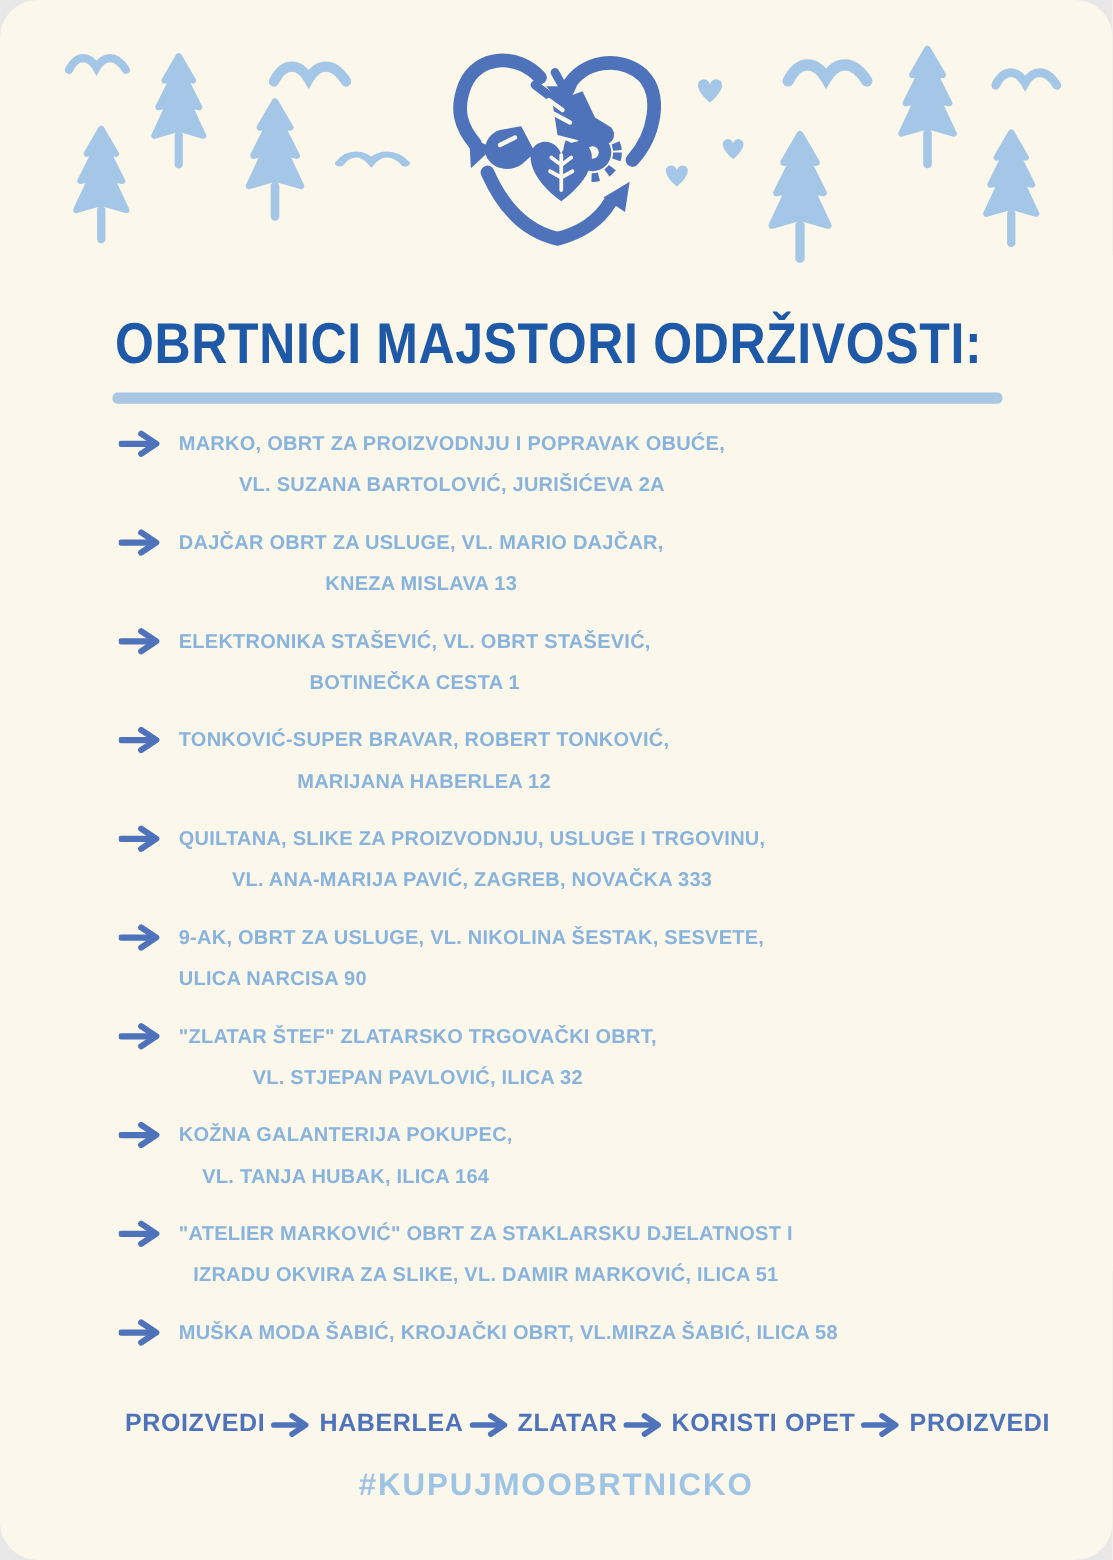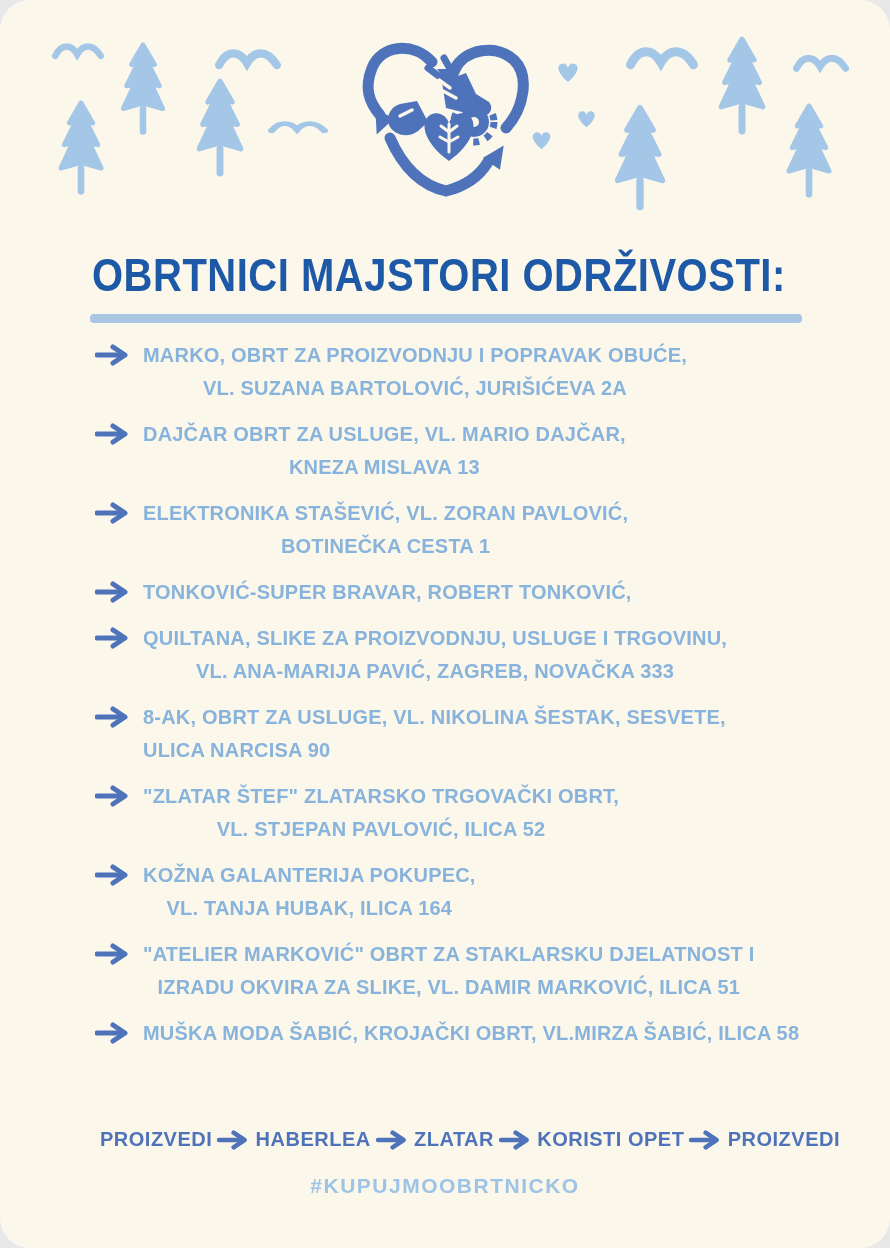--- a/index.html
+++ b/index.html
@@ -15,32 +15,32 @@
   .title{position:absolute;left:92px;top:250px;width:740px;font-size:40px;font-weight:bold;
          color:#1E59A7;letter-spacing:0.5px;white-space:nowrap;transform:scaleY(1.15);
          transform-origin:left top;}
   .title-underline{position:absolute;left:90px;top:314px;width:712px;height:9px;
          background:#A9C7E3;border-radius:4px;}
 
   
   .list{position:absolute;left:95px;top:339px;width:760px;}
   .item{display:flex;align-items:flex-start;margin-bottom:13px;}
   .item .bullet{flex:0 0 36px;width:36px;height:22px;margin-top:5px;margin-right:12px;color:#4E73BB;}
-  .item .txt{display:inline-block;font-size:20px;font-weight:bold;line-height:33px;
+  .item .txt{display:inline-block;font-size:16px;font-weight:bold;line-height:33px;
              color:#87B3DC;letter-spacing:0.2px;text-align:center;max-width:700px;}
   .item .txt.flush{text-align:left;}
   .item .l1{text-align:left;}
 
   
   .flow{position:absolute;left:100px;top:1128px;width:740px;display:flex;align-items:center;
         justify-content:space-between;}
   .flow .step{font-size:20px;font-weight:bold;color:#4E73BB;letter-spacing:0.5px;white-space:nowrap;}
   .flow .farrow{width:46px;height:20px;color:#4E73BB;margin:0 4px;}
 
-  .hashtag{position:absolute;left:0;top:1174px;width:890px;text-align:center;font-size:21px;
+  .hashtag{position:absolute;left:0;top:1174px;width:890px;text-align:center;font-size:25px;
            font-weight:bold;color:#9DC3E5;letter-spacing:1.5px;}
 </style>
 </head>
 <body>
 
 <div class="poster">
 
   <svg width="0" height="0" style="position:absolute" aria-hidden="true">
     <defs>
       <symbol id="pine" viewBox="0 0 60 120">
@@ -156,61 +156,62 @@
         <div class="l1">DAJČAR OBRT ZA USLUGE, VL. MARIO DAJČAR,</div>
         <div class="l2">KNEZA MISLAVA 13</div>
       </div>
     </div>
 
     <div class="item">
       <svg class="bullet">
           <use href="#listArrow"></use>
         </svg>
       <div class="txt">
-        <div class="l1">ELEKTRONIKA STAŠEVIĆ, VL. ZORAN PAVLOVIĆ,</div>
+        <div class="l1">ELEKTRONIKA STAŠEVIĆ, VL. OBRT STAŠEVIĆ,</div>
         <div class="l2">BOTINEČKA CESTA 1</div>
       </div>
     </div>
 
     <div class="item">
       <svg class="bullet">
           <use href="#listArrow"></use>
         </svg>
       <div class="txt">
         <div class="l1">TONKOVIĆ-SUPER BRAVAR, ROBERT TONKOVIĆ,</div>
+        <div class="l2">MARIJANA HABERLEA 12</div>
       </div>
     </div>
 
     <div class="item">
       <svg class="bullet">
           <use href="#listArrow"></use>
         </svg>
       <div class="txt">
         <div class="l1">QUILTANA, SLIKE ZA PROIZVODNJU, USLUGE I TRGOVINU,</div>
         <div class="l2">VL. ANA-MARIJA PAVIĆ, ZAGREB, NOVAČKA 333</div>
       </div>
     </div>
 
     <div class="item">
       <svg class="bullet">
           <use href="#listArrow"></use>
         </svg>
       <div class="txt flush">
-        <div class="l1">8-AK, OBRT ZA USLUGE, VL. NIKOLINA ŠESTAK, SESVETE,</div>
+        <div class="l1">9-AK, OBRT ZA USLUGE, VL. NIKOLINA ŠESTAK, SESVETE,</div>
         <div class="l2">ULICA NARCISA 90</div>
       </div>
     </div>
 
     <div class="item">
       <svg class="bullet">
           <use href="#listArrow"></use>
         </svg>
       <div class="txt">
         <div class="l1">"ZLATAR ŠTEF" ZLATARSKO TRGOVAČKI OBRT,</div>
-        <div class="l2">VL. STJEPAN PAVLOVIĆ, ILICA 52</div>
+        <div class="l2">VL. STJEPAN PAVLOVIĆ, ILICA 32</div>
       </div>
     </div>
 
     <div class="item">
       <svg class="bullet">
           <use href="#listArrow"></use>
         </svg>
       <div class="txt">
         <div class="l1">KOŽNA GALANTERIJA POKUPEC,</div>
         <div class="l2">VL. TANJA HUBAK, ILICA 164</div>

